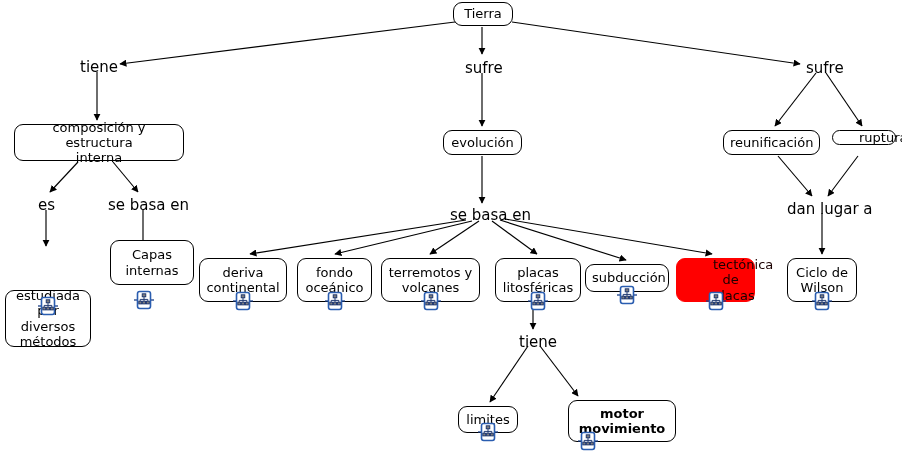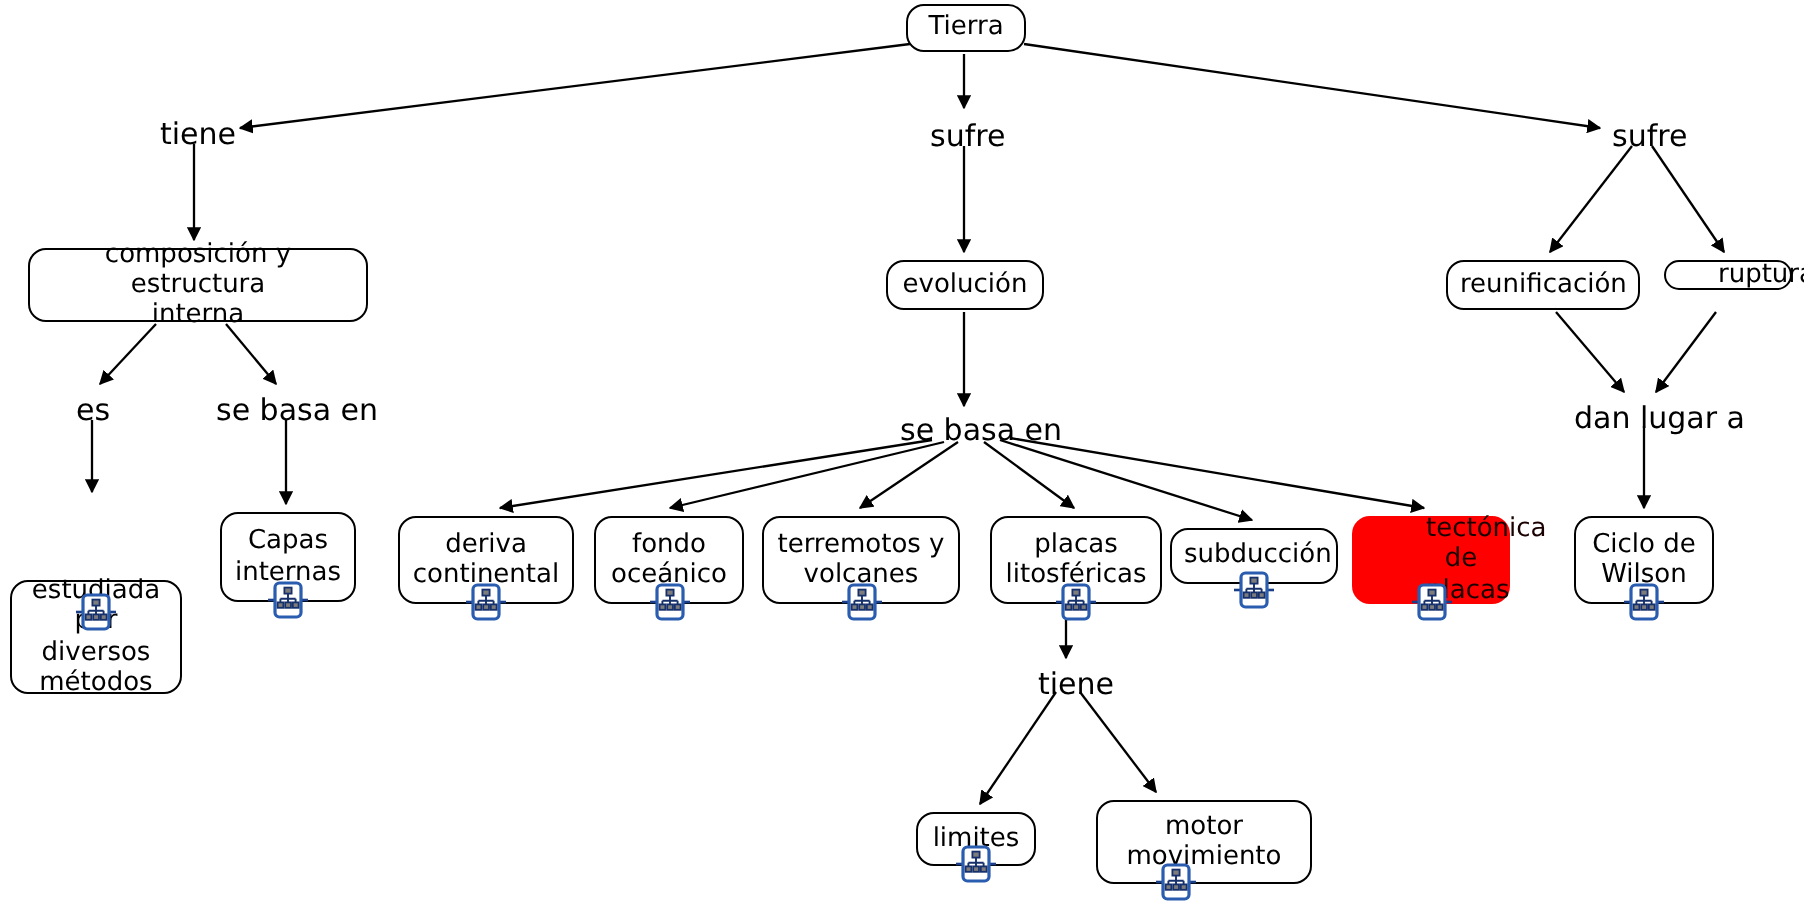--- a/index.html
+++ b/index.html
@@ -108,21 +108,21 @@
           <path d="M1 11 H4" stroke="#1b3f86" stroke-width="1.3"></path>
           <path d="M18 11 H21" stroke="#1b3f86" stroke-width="1.3"></path>
           <rect x="4.5" y="2.5" width="13" height="17" rx="2.2" ry="2.2" fill="#ffffff" stroke="#2a5db0" stroke-width="1.6"></rect>
           <rect x="9.2" y="4.8" width="3.6" height="3.0" fill="#7d7d7d" stroke="#16306b" stroke-width="0.9"></rect>
           <path d="M11 7.8 V10.4 M7.2 10.4 H14.8 M7.2 10.4 V12.2 M11 10.4 V12.2 M14.8 10.4 V12.2" stroke="#16306b" stroke-width="0.95" fill="none"></path>
           <rect x="5.8" y="12.2" width="2.9" height="2.7" fill="#7d7d7d" stroke="#16306b" stroke-width="0.9"></rect>
           <rect x="9.6" y="12.2" width="2.9" height="2.7" fill="#7d7d7d" stroke="#16306b" stroke-width="0.9"></rect>
           <rect x="13.4" y="12.2" width="2.9" height="2.7" fill="#7d7d7d" stroke="#16306b" stroke-width="0.9"></rect>
         </svg>
       </div>
-      <div class="node" style="left: 110px; top: 256px; width: 68px; height: 45px;"><span class="ntext">Capas
+      <div class="node" style="left: 110px; top: 240px; width: 84px; height: 45px;"><span class="ntext">Capas
 internas</span></div>
       <div class="badge" title="submapa" style="left: 133px; top: 289px;">
         <svg viewBox="0 0 22 22" xmlns="http://www.w3.org/2000/svg">
           <path d="M1 11 H4" stroke="#1b3f86" stroke-width="1.3"></path>
           <path d="M18 11 H21" stroke="#1b3f86" stroke-width="1.3"></path>
           <rect x="4.5" y="2.5" width="13" height="17" rx="2.2" ry="2.2" fill="#ffffff" stroke="#2a5db0" stroke-width="1.6"></rect>
           <rect x="9.2" y="4.8" width="3.6" height="3.0" fill="#7d7d7d" stroke="#16306b" stroke-width="0.9"></rect>
           <path d="M11 7.8 V10.4 M7.2 10.4 H14.8 M7.2 10.4 V12.2 M11 10.4 V12.2 M14.8 10.4 V12.2" stroke="#16306b" stroke-width="0.95" fill="none"></path>
           <rect x="5.8" y="12.2" width="2.9" height="2.7" fill="#7d7d7d" stroke="#16306b" stroke-width="0.9"></rect>
           <rect x="9.6" y="12.2" width="2.9" height="2.7" fill="#7d7d7d" stroke="#16306b" stroke-width="0.9"></rect>
@@ -232,21 +232,21 @@
           <path d="M1 11 H4" stroke="#1b3f86" stroke-width="1.3"></path>
           <path d="M18 11 H21" stroke="#1b3f86" stroke-width="1.3"></path>
           <rect x="4.5" y="2.5" width="13" height="17" rx="2.2" ry="2.2" fill="#ffffff" stroke="#2a5db0" stroke-width="1.6"></rect>
           <rect x="9.2" y="4.8" width="3.6" height="3.0" fill="#7d7d7d" stroke="#16306b" stroke-width="0.9"></rect>
           <path d="M11 7.8 V10.4 M7.2 10.4 H14.8 M7.2 10.4 V12.2 M11 10.4 V12.2 M14.8 10.4 V12.2" stroke="#16306b" stroke-width="0.95" fill="none"></path>
           <rect x="5.8" y="12.2" width="2.9" height="2.7" fill="#7d7d7d" stroke="#16306b" stroke-width="0.9"></rect>
           <rect x="9.6" y="12.2" width="2.9" height="2.7" fill="#7d7d7d" stroke="#16306b" stroke-width="0.9"></rect>
           <rect x="13.4" y="12.2" width="2.9" height="2.7" fill="#7d7d7d" stroke="#16306b" stroke-width="0.9"></rect>
         </svg>
       </div>
-      <div class="node" style="left: 548px; top: 400px; width: 108px; height: 42px;"><span class="ntext">motor
+      <div class="node" style="left: 568px; top: 400px; width: 108px; height: 42px; font-weight: bold;"><span class="ntext">motor
 movimiento</span></div>
       <div class="badge" title="submapa" style="left: 577px; top: 430px;">
         <svg viewBox="0 0 22 22" xmlns="http://www.w3.org/2000/svg">
           <path d="M1 11 H4" stroke="#1b3f86" stroke-width="1.3"></path>
           <path d="M18 11 H21" stroke="#1b3f86" stroke-width="1.3"></path>
           <rect x="4.5" y="2.5" width="13" height="17" rx="2.2" ry="2.2" fill="#ffffff" stroke="#2a5db0" stroke-width="1.6"></rect>
           <rect x="9.2" y="4.8" width="3.6" height="3.0" fill="#7d7d7d" stroke="#16306b" stroke-width="0.9"></rect>
           <path d="M11 7.8 V10.4 M7.2 10.4 H14.8 M7.2 10.4 V12.2 M11 10.4 V12.2 M14.8 10.4 V12.2" stroke="#16306b" stroke-width="0.95" fill="none"></path>
           <rect x="5.8" y="12.2" width="2.9" height="2.7" fill="#7d7d7d" stroke="#16306b" stroke-width="0.9"></rect>
           <rect x="9.6" y="12.2" width="2.9" height="2.7" fill="#7d7d7d" stroke="#16306b" stroke-width="0.9"></rect>

